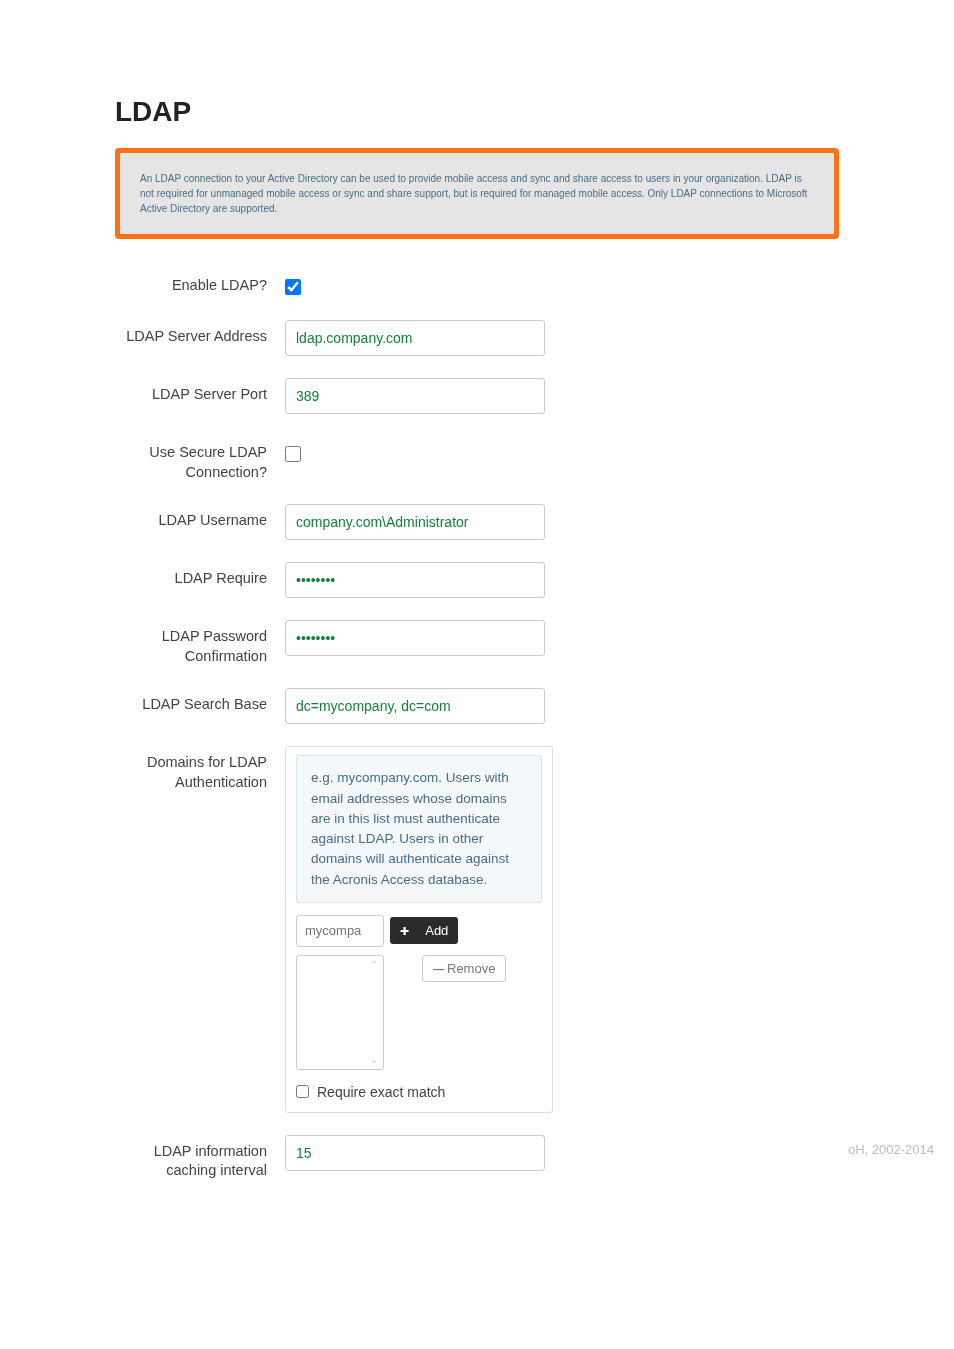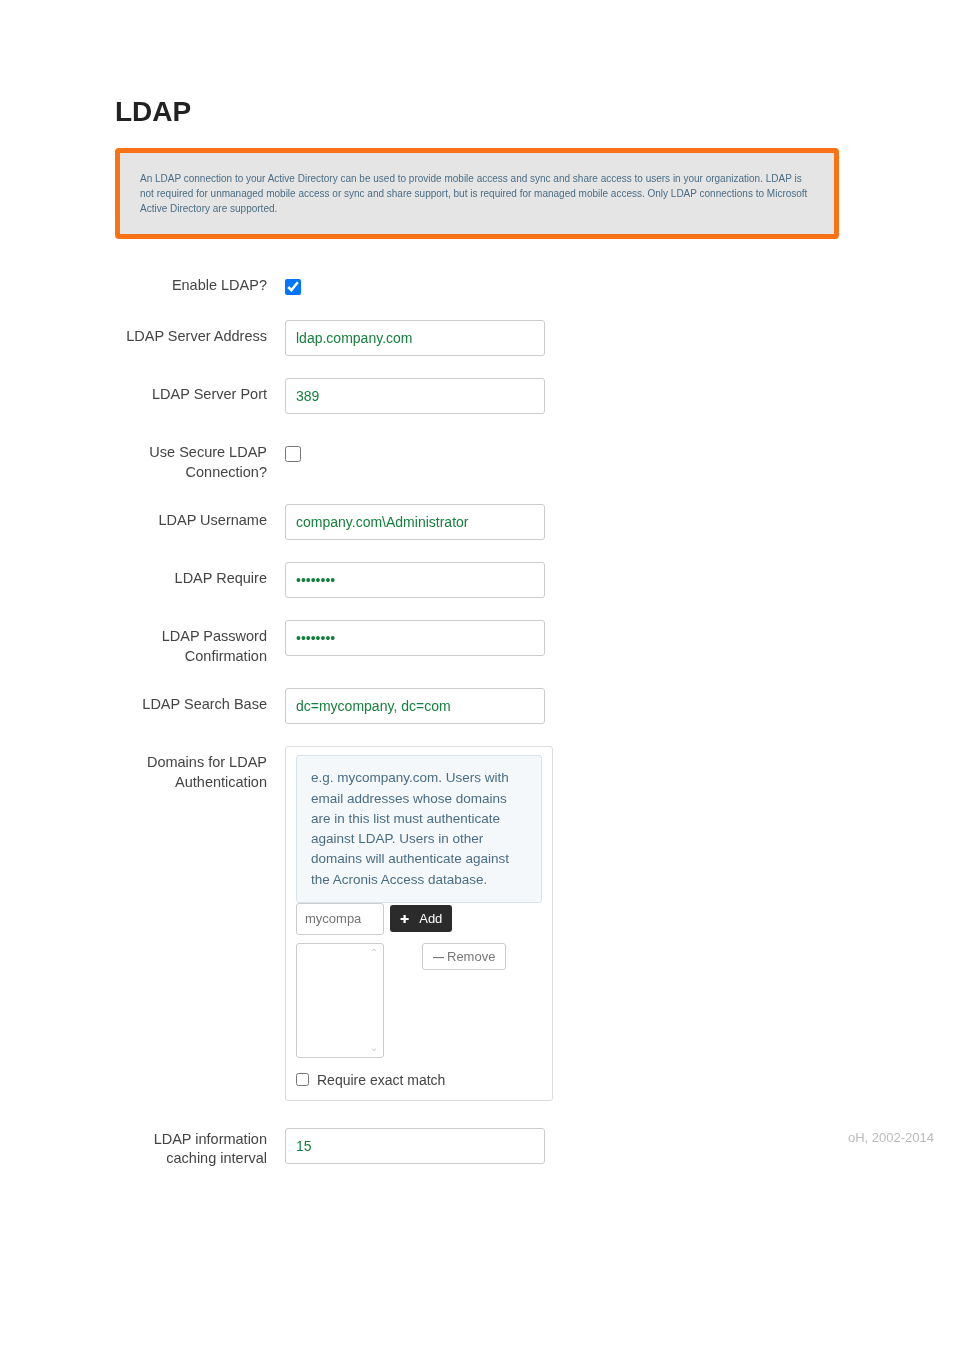--- a/index.html
+++ b/index.html
@@ -70,21 +70,21 @@
     .domains-panel {
       border: 1px solid #ddd;
       border-radius: 3px;
       padding: 0;
       width: 268px;
     }
     .domains-help {
       background: #f4f8fa;
       border: 1px solid #d7e3ea;
       border-radius: 3px;
-      margin: 8px 10px 0 10px;
+      margin: 8px 10px 12px 10px;
       padding: 12px 14px;
       color: #4a6d85;
       font-size: 13.5px;
       line-height: 1.5;
     }
     .domain-input-row {
       display: flex;
       align-items: center;
       margin: 0 10px 8px 10px;
       gap: 6px;
@@ -101,21 +101,21 @@
     .btn-add {
       background: #2b2b2b;
       color: #fff;
       border: none;
       border-radius: 3px;
       padding: 6px 10px;
       font-size: 13px;
       cursor: pointer;
       display: flex;
       align-items: center;
-      gap: 10px;
+      gap: 16px;
     }
     .domain-list-row {
       display: flex;
       align-items: flex-start;
       margin: 0 10px 14px 10px;
       gap: 6px;
     }
     .domain-listbox {
       width: 88px;
       height: 115px;
@@ -258,21 +258,21 @@
         </div>
 
         <div class="exact-match-row">
           <input type="checkbox" style="">
           <span>Require exact match</span>
         </div>
       </div>
     </div>
   </div>
 
-  <div class="form-row" style="margin-bottom:0;align-items:center;">
+  <div class="form-row" style="margin-bottom:0;">
     <div class="form-label">LDAP information caching interval</div>
     <div class="form-control-wrap">
       <input type="text" class="text-input" value="15" style="">
     </div>
   </div>
 
   <div class="footer-text">oH, 2002-2014</div>
 </div>
 
 </body></html>

